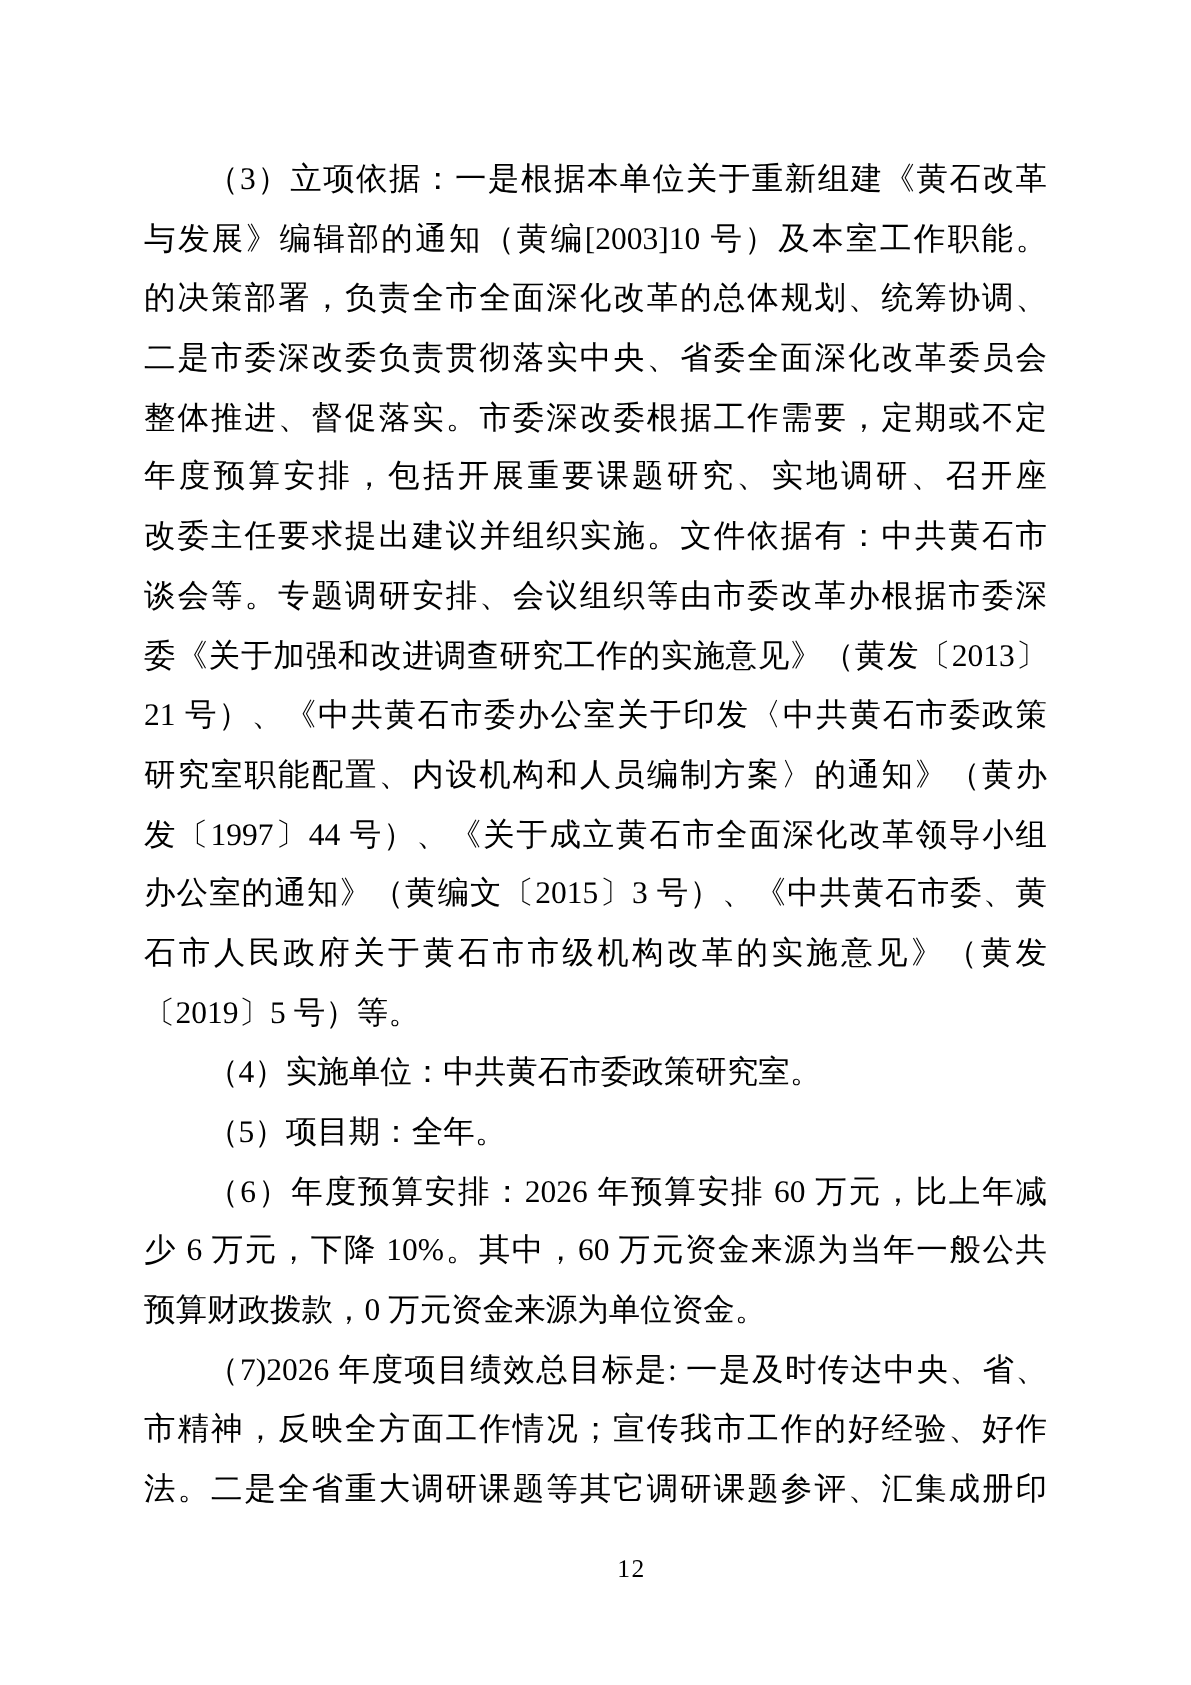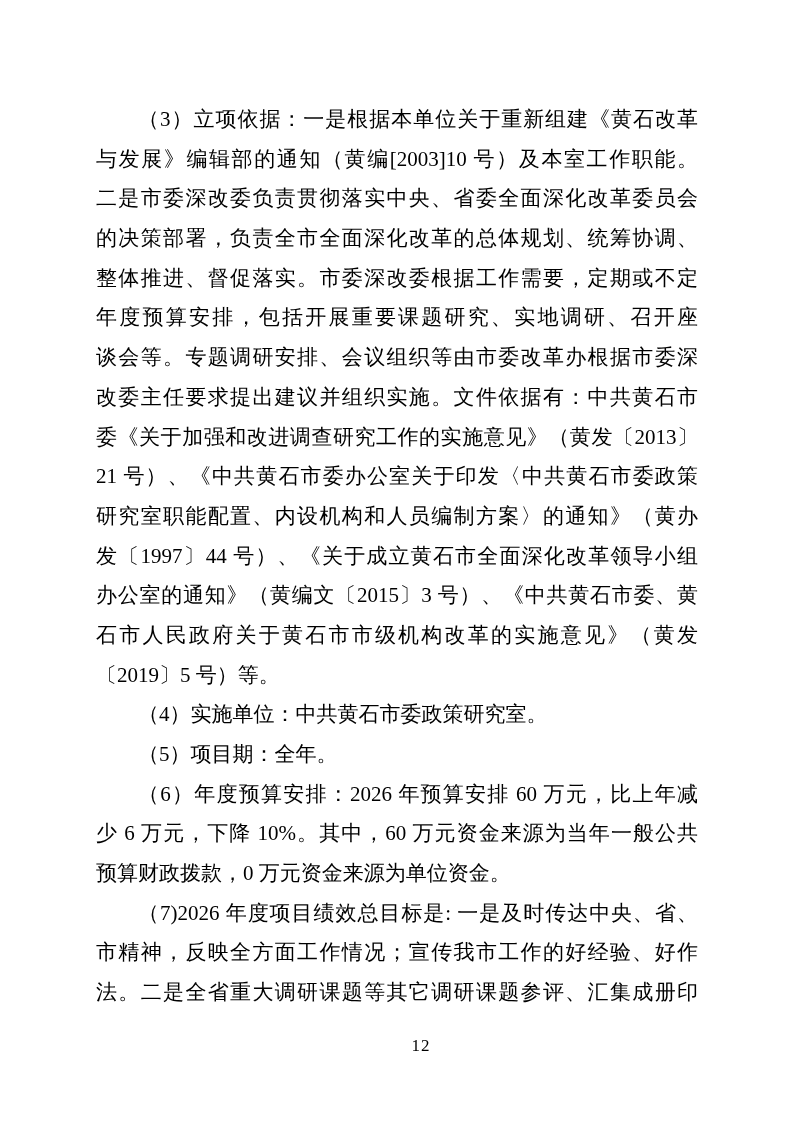--- a/index.html
+++ b/index.html
@@ -57,26 +57,26 @@
 </style>
 </head>
 <body>
 
 <div class="page">
   <div class="body-text">
 
     <div>
       <div class="line indent">（3）立项依据：一是根据本单位关于重新组建《黄石改革</div>
       <div class="line">与发展》编辑部的通知（黄编[2003]10 号）及本室工作职能。</div>
+      <div class="line">的决策部署，负责全市全面深化改革的总体规划、统筹协调、</div>
       <div class="line">二是市委深改委负责贯彻落实中央、省委全面深化改革委员会</div>
-      <div class="line">的决策部署，负责全市全面深化改革的总体规划、统筹协调、</div>
       <div class="line">整体推进、督促落实。市委深改委根据工作需要，定期或不定</div>
       <div class="line">年度预算安排，包括开展重要课题研究、实地调研、召开座</div>
+      <div class="line">改委主任要求提出建议并组织实施。文件依据有：中共黄石市</div>
       <div class="line">谈会等。专题调研安排、会议组织等由市委改革办根据市委深</div>
-      <div class="line">改委主任要求提出建议并组织实施。文件依据有：中共黄石市</div>
       <div class="line">委《关于加强和改进调查研究工作的实施意见》（黄发〔2013〕</div>
       <div class="line">21 号）、《中共黄石市委办公室关于印发〈中共黄石市委政策</div>
       <div class="line">研究室职能配置、内设机构和人员编制方案〉的通知》（黄办</div>
       <div class="line">发〔1997〕44 号）、《关于成立黄石市全面深化改革领导小组</div>
       <div class="line">办公室的通知》（黄编文〔2015〕3 号）、《中共黄石市委、黄</div>
       <div class="line">石市人民政府关于黄石市市级机构改革的实施意见》（黄发</div>
       <div class="line flush">〔2019〕5 号）等。</div>
     </div>
 
     <div>

